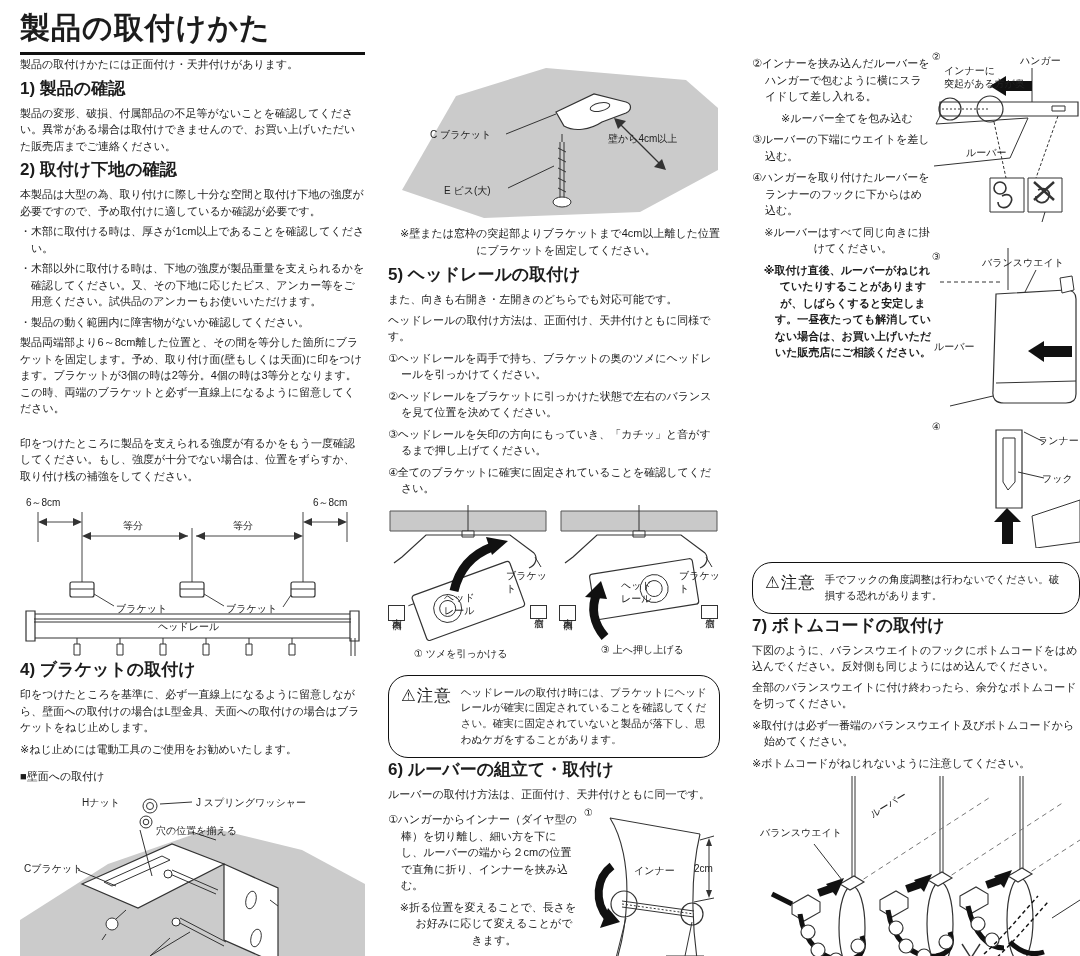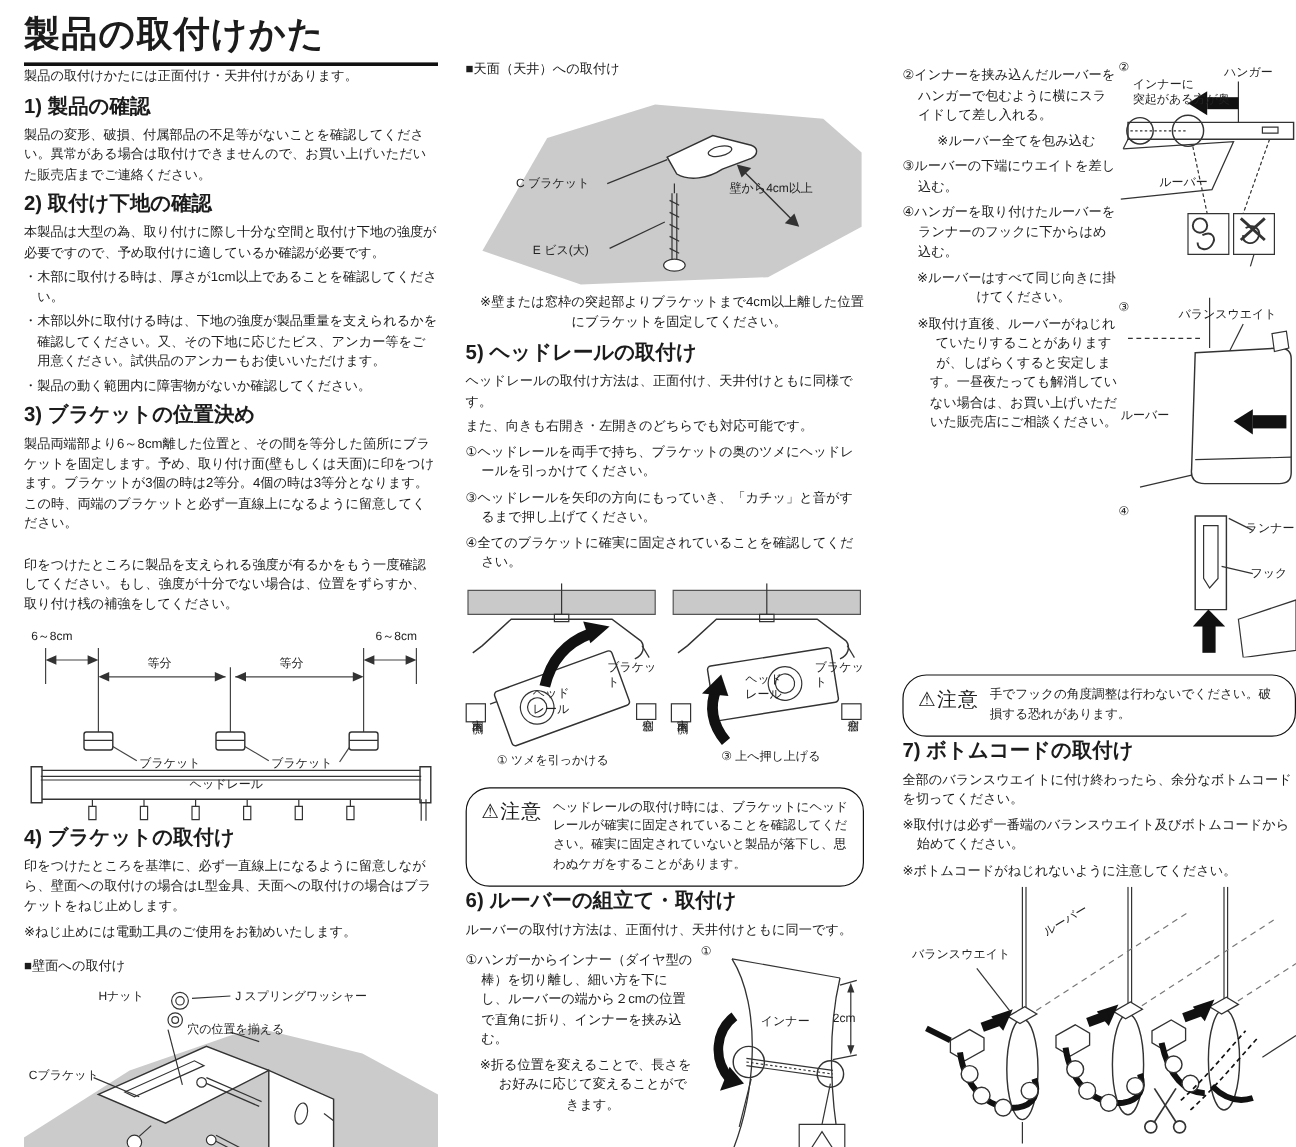--- a/index.html
+++ b/index.html
@@ -42,21 +42,20 @@
 
   <div class="h">1) 製品の確認</div>
   <div class="p">製品の変形、破損、付属部品の不足等がないことを確認してください。異常がある場合は取付けできませんので、お買い上げいただいた販売店までご連絡ください。</div>
 
   <div class="h">2) 取付け下地の確認</div>
   <div class="p">本製品は大型の為、取り付けに際し十分な空間と取付け下地の強度が必要ですので、予め取付けに適しているか確認が必要です。</div>
   <div class="bullet">・木部に取付ける時は、厚さが1cm以上であることを確認してください。</div>
   <div class="bullet">・木部以外に取付ける時は、下地の強度が製品重量を支えられるかを確認してください。又、その下地に応じたビス、アンカー等をご用意ください。試供品のアンカーもお使いいただけます。</div>
   <div class="bullet">・製品の動く範囲内に障害物がないか確認してください。</div>
 
-  <div class="h">3) ブラケットの位置決め</div>
   <div class="p">製品両端部より6～8cm離した位置と、その間を等分した箇所にブラケットを固定します。予め、取り付け面(壁もしくは天面)に印をつけます。ブラケットが3個の時は2等分。4個の時は3等分となります。この時、両端のブラケットと必ず一直線上になるように留意してください。</div>
   <div class="p" style="margin-top:18px;">印をつけたところに製品を支えられる強度が有るかをもう一度確認してください。もし、強度が十分でない場合は、位置をずらすか、取り付け桟の補強をしてください。</div>
 
   <div class="diag" style="width:345px;height:168px;margin-top:6px;">
     <svg width="345" height="168" viewBox="0 0 345 168">
       <g stroke="#444" stroke-width="1" fill="none">
         <line x1="18" y1="22" x2="18" y2="52"></line>
           <line x1="327" y1="22" x2="327" y2="52"></line>
         <line x1="62" y1="22" x2="62" y2="92"></line>
           <line x1="283" y1="22" x2="283" y2="92"></line>
@@ -169,21 +168,20 @@
     <div class="lbl" style="left:62px;top:8px;">Hナット</div>
     <div class="lbl" style="left:176px;top:8px;">J スプリングワッシャー</div>
     <div class="lbl" style="left:136px;top:36px;">穴の位置を揃える</div>
     <div class="lbl" style="left:4px;top:74px;">Cブラケット</div>
 
   </div>
 
 </div>
 
 <div class="col" style="left:388px;top:50px;width:332px;">
-  <div class="sq" style="margin-top:0;">■天面（天井）への取付け</div>
 
   <div class="diag" style="width:332px;height:170px;">
     <svg width="332" height="170" viewBox="0 0 332 170">
       <polygon points="14,140 68,46 158,18 298,30 330,58 330,120 252,162 96,168" fill="#cbcbcb" stroke="none"></polygon>
 
       <path d="M168,62 L206,44 L238,52 C244,54 244,60 238,63 L214,72 C202,80 186,82 176,76 Z" fill="#fff" stroke="#333" stroke-width="1.2"></path>
       <ellipse cx="212" cy="57" rx="10" ry="4" fill="none" stroke="#333" transform="rotate(-12 212 57)"></ellipse>
 
       <g stroke="#333" stroke-width="1">
         <line x1="172" y1="92" x2="172" y2="148"></line>
@@ -204,23 +202,24 @@
       <polygon points="226,68 238,71 230,79" fill="#333"></polygon>
       <polygon points="278,120 266,117 274,109" fill="#333"></polygon>
     </svg>
     <div class="lbl" style="left:42px;top:78px;">C ブラケット</div>
     <div class="lbl" style="left:56px;top:134px;">E ビス(大)</div>
     <div class="lbl" style="left:220px;top:82px;">壁から4cm以上</div>
   </div>
   <div class="note note2">※壁または窓枠の突起部よりブラケットまで4cm以上離した位置にブラケットを固定してください。</div>
 
   <div class="h">5) ヘッドレールの取付け</div>
+  <div class="p">また、向きも右開き・左開きのどちらでも対応可能です。</div>
   <div class="p">ヘッドレールの取付け方法は、正面付け、天井付けともに同様です。</div>
-  <div class="p">また、向きも右開き・左開きのどちらでも対応可能です。</div>
   <div class="step">①ヘッドレールを両手で持ち、ブラケットの奥のツメにヘッドレールを引っかけてください。</div>
+  <div class="step">②ヘッドレールをブラケットに引っかけた状態で左右のバランスを見て位置を決めてください。</div>
   <div class="step">③ヘッドレールを矢印の方向にもっていき、「カチッ」と音がするまで押し上げてください。</div>
   <div class="step">④全てのブラケットに確実に固定されていることを確認してください。</div>
 
   <div class="flexrow" style="gap:10px;margin-top:8px;">
     <div class="diag" style="width:161px;height:158px;">
       <svg width="161" height="158" viewBox="0 0 161 158">
         <rect x="2" y="6" width="156" height="20" fill="#c9c9c9" stroke="#555"></rect>
         <line x1="80" y1="0" x2="80" y2="30" stroke="#333"></line>
         <rect x="74" y="26" width="12" height="6" fill="#fff" stroke="#333"></rect>
         <polyline points="6,58 14,52 38,30 122,30 146,48" fill="none" stroke="#333" stroke-width="1.2"></polyline>
@@ -311,21 +310,21 @@
 </div>
 
 <div class="col" style="left:752px;top:50px;width:328px;">
   <div class="flexrow">
     <div style="width:180px;">
       <div class="step small">②インナーを挟み込んだルーバーをハンガーで包むように横にスライドして差し入れる。</div>
       <div class="note note2 small" style="padding-left:22px;">※ルーバー全てを包み込む</div>
       <div class="step small">③ルーバーの下端にウエイトを差し込む。</div>
       <div class="step small">④ハンガーを取り付けたルーバーをランナーのフックに下からはめ込む。</div>
       <div class="note note2 small" style="padding-left:22px;">※ルーバーはすべて同じ向きに掛けてください。</div>
-      <div class="note note2 small" style="padding-left:22px;">※取付け直後、ルーバーがねじれていたりすることがありますが、しばらくすると安定します。一昼夜たっても解消していない場合は、お買い上げいただいた販売店にご相談ください。</div>
+      <div class="note note2 small" style="padding-left:22px;font-weight:bold;">※取付け直後、ルーバーがねじれていたりすることがありますが、しばらくすると安定します。一昼夜たっても解消していない場合は、お買い上げいただいた販売店にご相談ください。</div>
     </div>
     <div style="width:148px;margin-left:auto;">
 
       <div class="diag" style="width:148px;height:188px;">
         <svg width="148" height="188" viewBox="0 0 148 188">
           <line x1="100" y1="18" x2="100" y2="52" stroke="#333"></line>
           <rect x="74" y="31" width="26" height="10" fill="#111"></rect>
           <polygon points="58,36 74,26 74,46" fill="#111"></polygon>
           <rect x="8" y="52" width="138" height="14" fill="#fff" stroke="#333" stroke-width="1.2"></rect>
           <rect x="120" y="56" width="13" height="5" fill="#fff" stroke="#333"></rect>
@@ -389,20 +388,21 @@
       </div>
     </div>
   </div>
 
   <div class="caution" style="margin-top:14px;">
     <span class="cl"><span>⚠</span><span>注意</span></span>
     <span class="cb">手でフックの角度調整は行わないでください。破損する恐れがあります。</span>
   </div>
 
   <div class="h">7) ボトムコードの取付け</div>
+  <div class="p">下図のように、バランスウエイトのフックにボトムコードをはめ込んでください。反対側も同じようにはめ込んでください。</div>
   <div class="p">全部のバランスウエイトに付け終わったら、余分なボトムコードを切ってください。</div>
   <div class="note">※取付けは必ず一番端のバランスウエイト及びボトムコードから始めてください。</div>
   <div class="note">※ボトムコードがねじれないように注意してください。</div>
 
   <div class="diag" style="width:328px;height:224px;margin-top:4px;">
     <svg width="328" height="224" viewBox="0 0 328 224">
       <g stroke="#333" stroke-width="1">
         <line x1="100" y1="0" x2="100" y2="112"></line>
           <line x1="103" y1="0" x2="103" y2="112"></line>
         <line x1="188" y1="0" x2="188" y2="108"></line>

